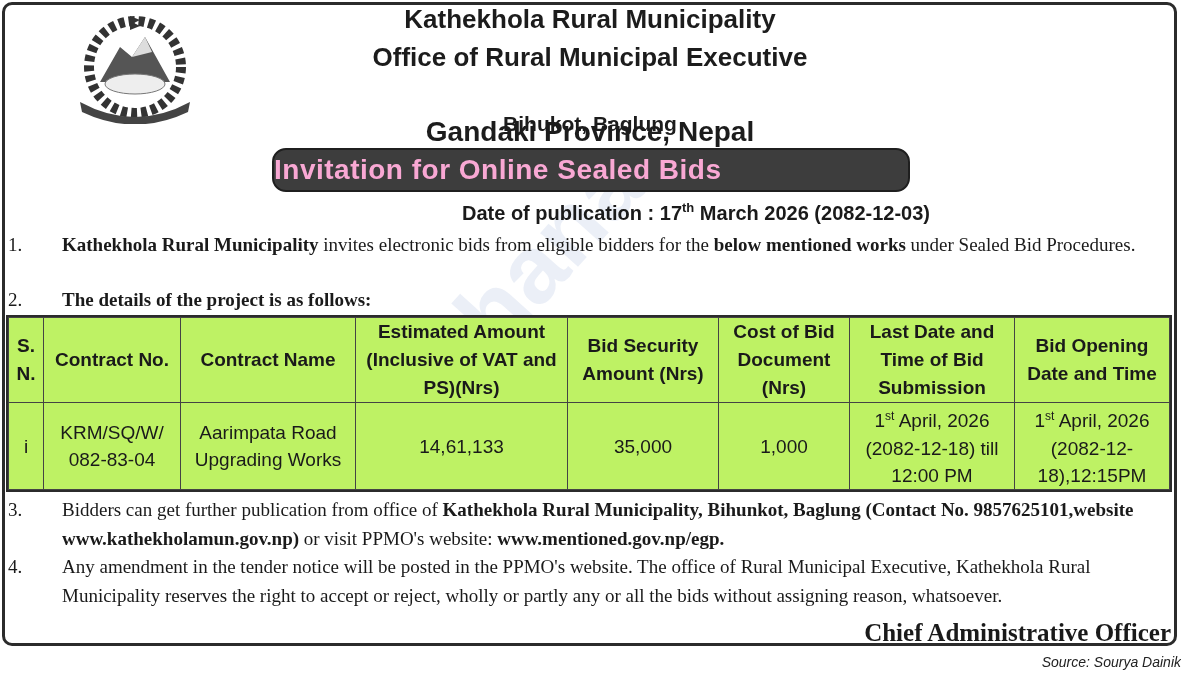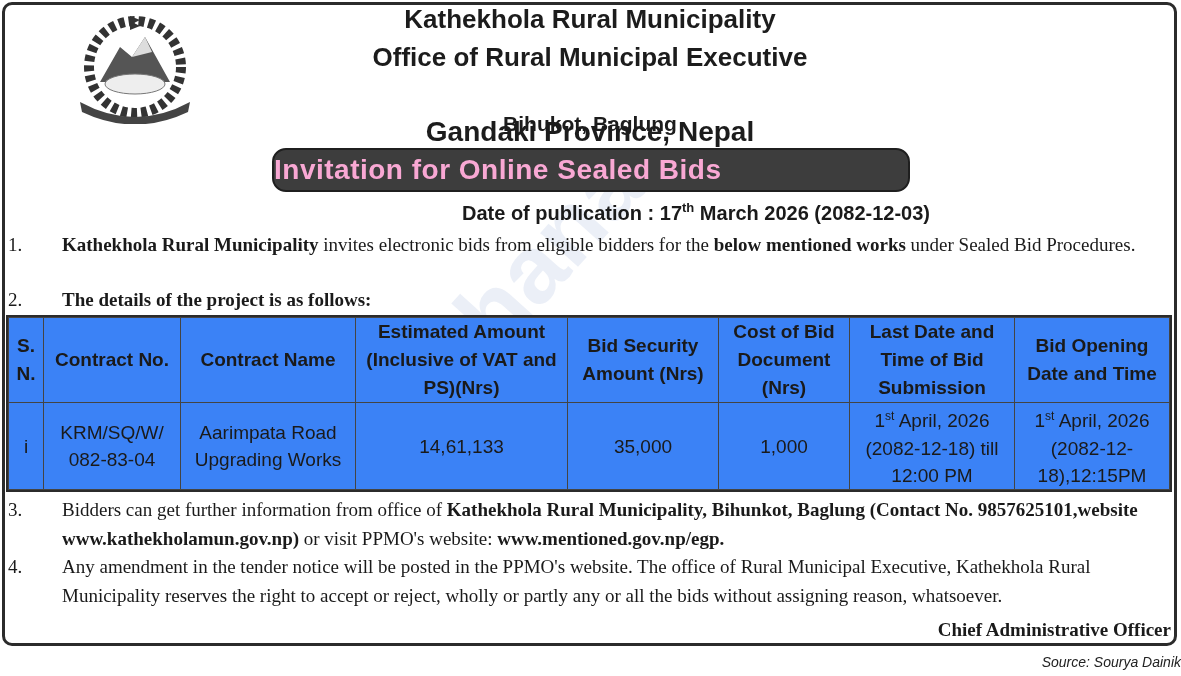--- a/index.html
+++ b/index.html
@@ -15,27 +15,27 @@
   .pubdate { position: absolute; left: 250px; top: 200px; width: 680px; text-align: right; font-family: "Liberation Sans", sans-serif; font-weight: bold; font-size: 20px; }
   .pubdate sup { font-size: 13px; }
   .para { position: absolute; left: 8px; width: 1165px; font-size: 19px; line-height: 29px; }
   .para .num { position: absolute; left: 0; top: 0; width: 30px; }
   .para .txt { margin-left: 54px; display: block; }
   .p1 { top: 230px; }
   .p2 { top: 285px; }
   .p3 { top: 495px; }
   .p4 { top: 552px; }
   b { font-weight: bold; }
-  table { position: absolute; left: 8px; top: 317px; width: 1162px; border-collapse: collapse; font-family: "Liberation Sans", sans-serif; font-size: 19px; background: #3b82f6; }
+  table { position: absolute; left: 8px; top: 317px; width: 1162px; border-collapse: collapse; font-family: "Liberation Sans", sans-serif; font-size: 19px; background: #bef264; }
   th, td { border: 1.5px solid #444; text-align: center; vertical-align: middle; padding: 0 3px; }
   th { font-weight: bold; height: 84px; line-height: 28px; }
   td { height: 86px; line-height: 27px; }
   table { outline: 2px solid #2b2b2b; }
   sup { font-size: 12px; }
-  .signature { position: absolute; right: 10px; top: 619px; font-size: 19px; font-weight: bold; }
+  .signature { position: absolute; right: 10px; top: 619px; font-size: 25px; font-weight: bold; }
   .source { position: absolute; right: 0; top: 654px; font-family: Liberation Sans, sans-serif; font-style: italic; font-size: 14px; color: #222; }
   .watermark { position: absolute; left: 290px; top: 260px; font-family: "Liberation Sans", sans-serif; font-weight: bold; font-size: 96px; color: rgba(90,120,190,0.12); transform: rotate(-48deg); pointer-events: none; }
 </style>
 </head>
 <body>
 
 <div class="frame"></div>
 
 <div class="watermark">Suchana</div>
 
@@ -87,21 +87,21 @@
     <td>35,000</td>
     <td>1,000</td>
     <td><span>1</span><sup>st</sup><span> April, 2026 (2082-12-18) till 12:00 PM</span></td>
     <td><span>1</span><sup>st</sup><span> April, 2026 (2082-12-18),12:15PM</span></td>
   </tr>
 </tbody>
   </table>
 
 <div class="para p3">
   <span class="num">3.</span>
-  <span class="txt"><span>Bidders can get further information from office of </span><b>Kathekhola Rural Municipality, Bihunkot, Baglung (Contact No. 9857625101,website www.kathekholamun.gov.np)</b><span> or visit PPMO's website: </span><b>www.mentioned.gov.np/egp.</b></span>
+  <span class="txt"><span>Bidders can get further publication from office of </span><b>Kathekhola Rural Municipality, Bihunkot, Baglung (Contact No. 9857625101,website www.kathekholamun.gov.np)</b><span> or visit PPMO's website: </span><b>www.mentioned.gov.np/egp.</b></span>
 </div>
 
 <div class="para p4">
   <span class="num">4.</span>
   <span class="txt">Any amendment in the tender notice will be posted in the PPMO's website. The office of Rural Municipal Executive, Kathekhola Rural Municipality reserves the right to accept or reject, wholly or partly any or all the bids without assigning reason, whatsoever.</span>
 </div>
 
 <div class="signature">Chief Administrative Officer</div>
 <div class="source">Source: Sourya Dainik</div>
 

